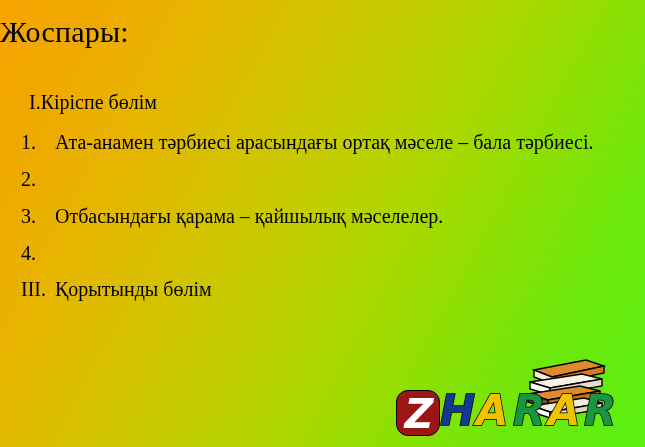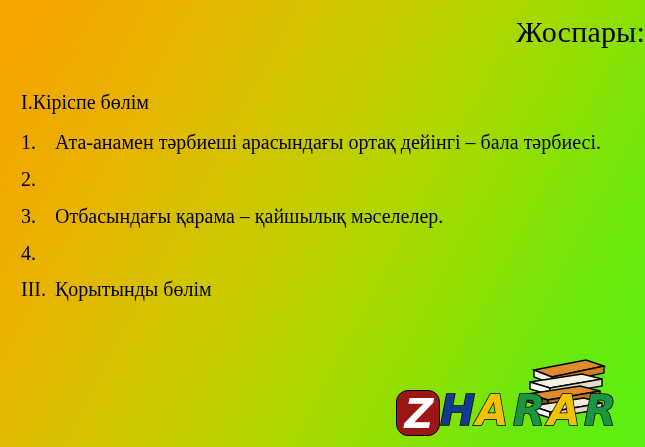--- a/index.html
+++ b/index.html
@@ -30,40 +30,40 @@
         #5bf013 100%);
     overflow: hidden;
   }
 
   
   #title {
     position: absolute;
     top: 14px;
     left: 0;
     width: 645px;
-    text-align: right;
+    text-align: left;
     font-size: 30px;
     line-height: 36px;
     color: #000000;
     letter-spacing: 0.2px;
   }
 
   
   #body-block {
     position: absolute;
     top: 86px;
     left: 0;
     width: 645px;
   }
 
   .roman-line {
     font-size: 20px;
     line-height: 32px;
     color: #000000;
-    padding-left: 21px;
+    padding-left: 29px;
     white-space: nowrap;
   }
 
   .num-list {
     margin: 0;
     padding: 0;
     list-style: none;
   }
 
   .num-item {
@@ -168,21 +168,21 @@
 
   <div id="body-block">
 
     <div class="roman-line">I.Кіріспе  бөлім</div>
 
 
     <ol class="num-list">
 
       <li class="num-item first">
         <span class="marker">1.</span>
-        <span class="text">Ата-анамен тәрбиеші арасындағы ортақ дейінгі – бала тәрбиесі.</span>
+        <span class="text">Ата-анамен тәрбиесі арасындағы ортақ мәселе – бала тәрбиесі.</span>
       </li>
 
       <li class="num-item">
         <span class="marker">2.</span>
       </li>
 
       <li class="num-item">
         <span class="marker">3.</span>
         <span class="text"> Отбасындағы қарама – қайшылық мәселелер.</span>
       </li>

